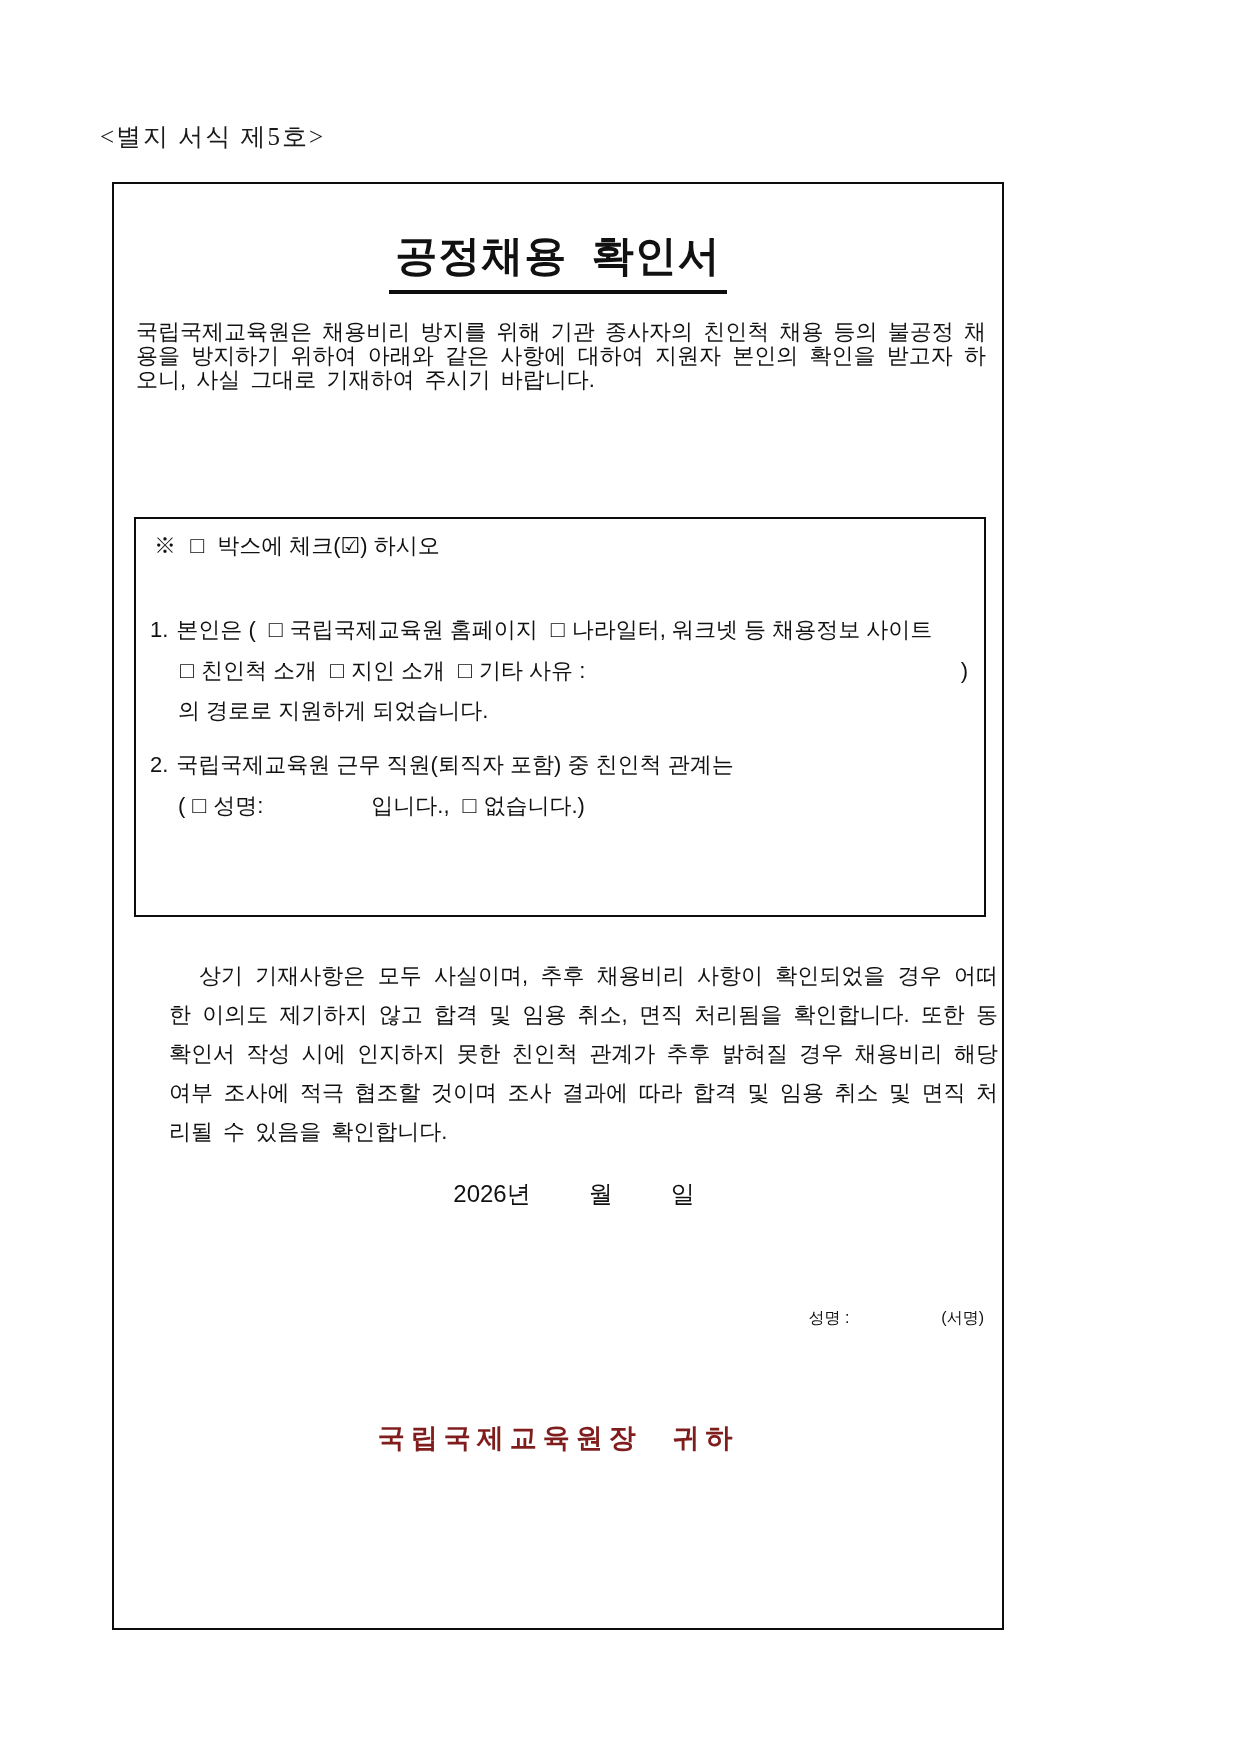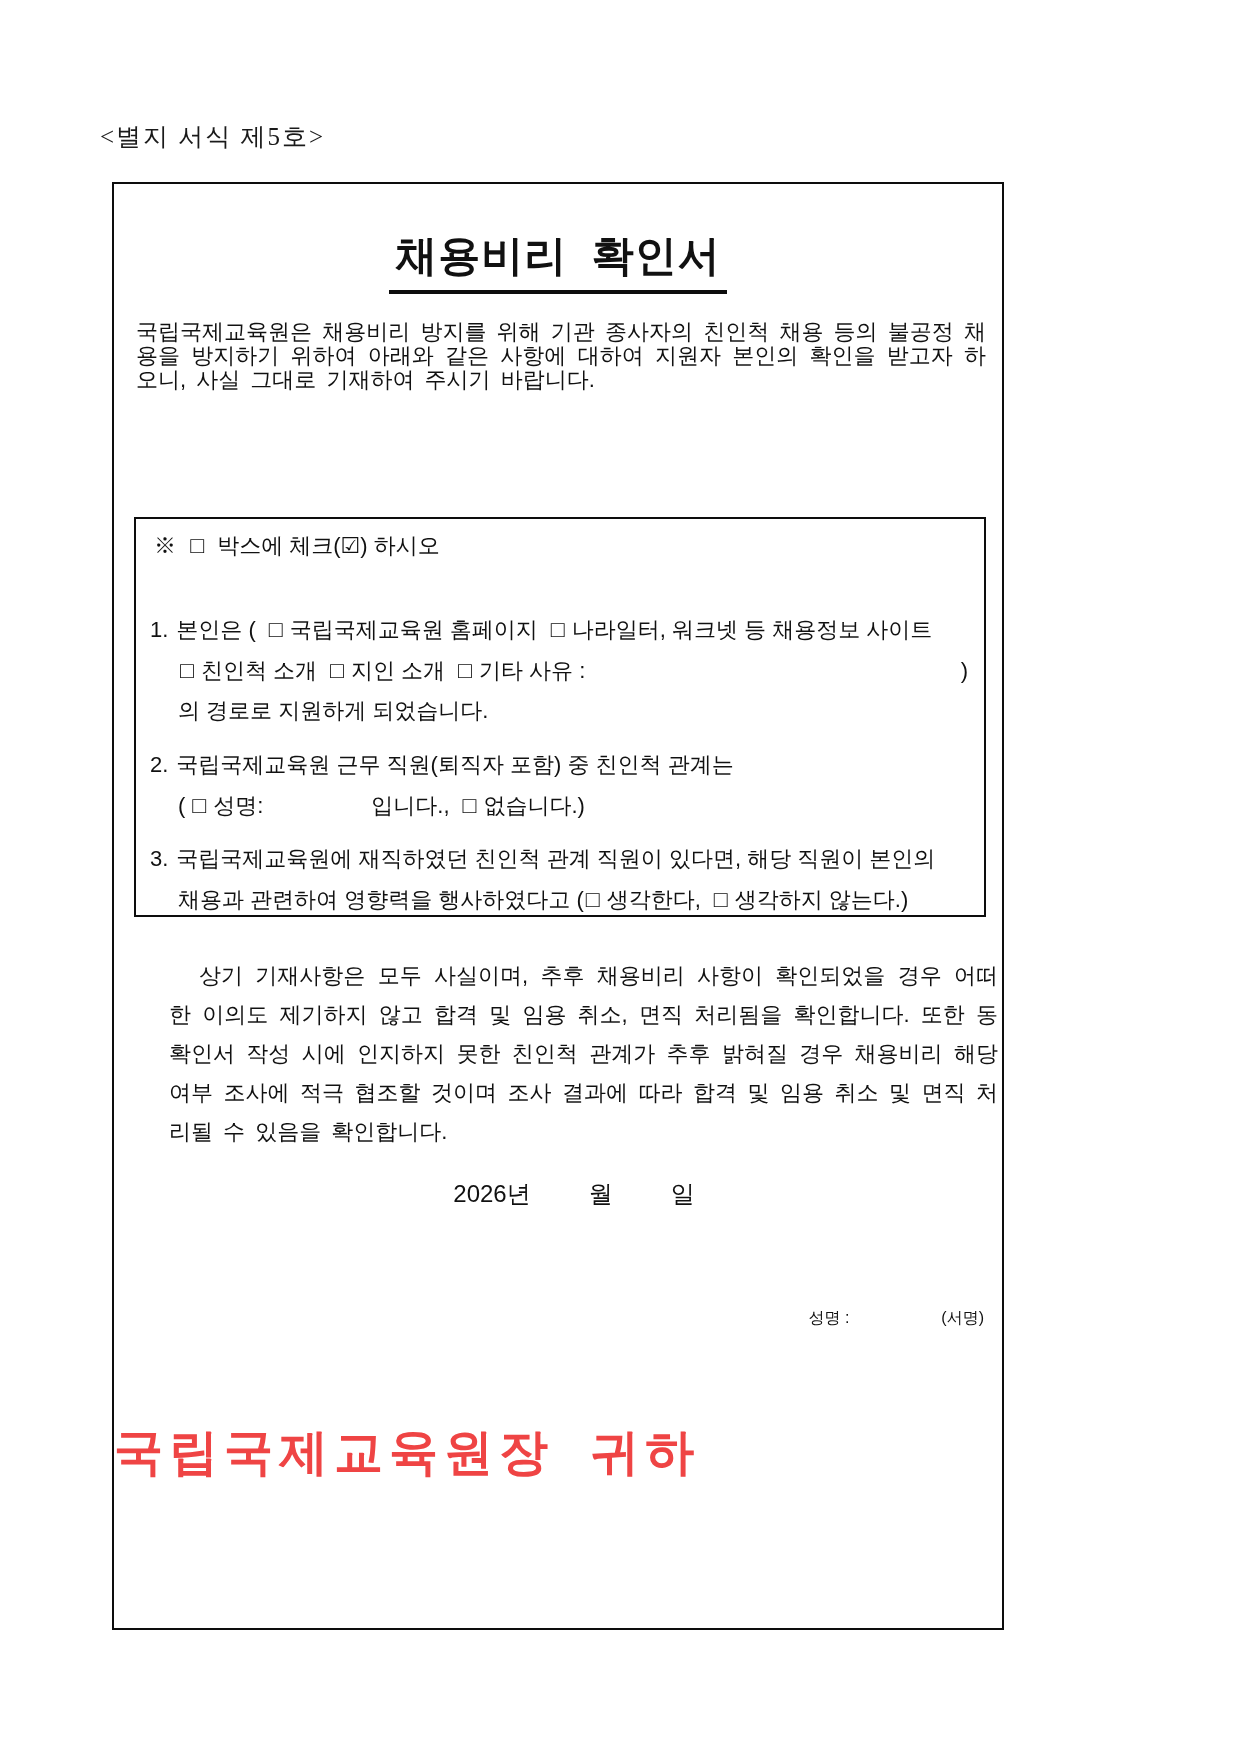--- a/index.html
+++ b/index.html
@@ -67,38 +67,38 @@
     text-align:center;font-size:24px;padding-left:16px;
   }
   .date-gap{display:inline-block;width:58px;}
   .sig-line{
     position:absolute;top:1124px;right:18px;
     font-size:16px;
   }
   .sig-gap{display:inline-block;width:92px;}
   .recipient{
     position:absolute;top:1236px;left:0;width:100%;
-    text-align:left;
+    text-align:center;
     font-family:"Liberation Serif",serif;
-    font-size:49px;font-weight:700;
+    font-size:27px;font-weight:700;
     letter-spacing:6px;word-spacing:18px;
-    color:#ef4444;
+    color:#7f1d1d;
   }
 </style>
 </head>
 <body>
 
 <div class="page">
 
   <div class="form-label">&lt;별지 서식 제5호&gt;</div>
 
   <div class="outer-box">
 
     <div class="doc-title">
-      <span class="t">채용비리 확인서</span>
+      <span class="t">공정채용 확인서</span>
     </div>
 
     <div class="intro">국립국제교육원은 채용비리 방지를 위해 기관 종사자의 친인척 채용 등의 불공정 채용을 방지하기 위하여 아래와 같은 사항에 대하여 지원자 본인의 확인을 받고자 하오니, 사실 그대로 기재하여 주시기 바랍니다.</div>
 
     <div class="inner-box">
 
       <div class="note-line">
         <span class="seg">※</span>
         <span class="cb cb-first">□</span>
         <span>박스에 체크(</span><span>☑</span><span>) 하시오</span>
@@ -125,28 +125,20 @@
 
       <div class="item item2">
         <div class="item-line">
           <span class="num">2.</span><span>국립국제교육원 근무 직원(퇴직자 포함) 중 친인척 관계는</span>
         </div>
         <div class="item-line cont">
           <span>(</span><span class="cb">□</span><span>성명:</span><span class="blank-name"></span><span class="seg">입니다.,</span><span class="cb">□</span><span>없습니다.)</span>
         </div>
       </div>
 
-      <div class="item item3">
-        <div class="item-line">
-          <span class="num">3.</span><span>국립국제교육원에 재직하였던 친인척 관계 직원이 있다면, 해당 직원이 본인의</span>
-        </div>
-        <div class="item-line cont">
-          <span>채용과 관련하여 영향력을 행사하였다고 (</span><span class="cb cb-first">□</span><span class="seg">생각한다,</span><span class="cb">□</span><span>생각하지 않는다.)</span>
-        </div>
-      </div>
 
     </div>
 
     <div class="closing">상기 기재사항은 모두 사실이며, 추후 채용비리 사항이 확인되었을 경우 어떠한 이의도 제기하지 않고 합격 및 임용 취소, 면직 처리됨을 확인합니다. 또한 동 확인서 작성 시에 인지하지 못한 친인척 관계가 추후 밝혀질 경우 채용비리 해당 여부 조사에 적극 협조할 것이며 조사 결과에 따라 합격 및 임용 취소 및 면직 처리될 수 있음을 확인합니다.</div>
 
     <div class="date-line">
       <span>2026년</span><span class="date-gap"></span><span>월</span><span class="date-gap"></span><span>일</span>
     </div>
 
     <div class="sig-line">

